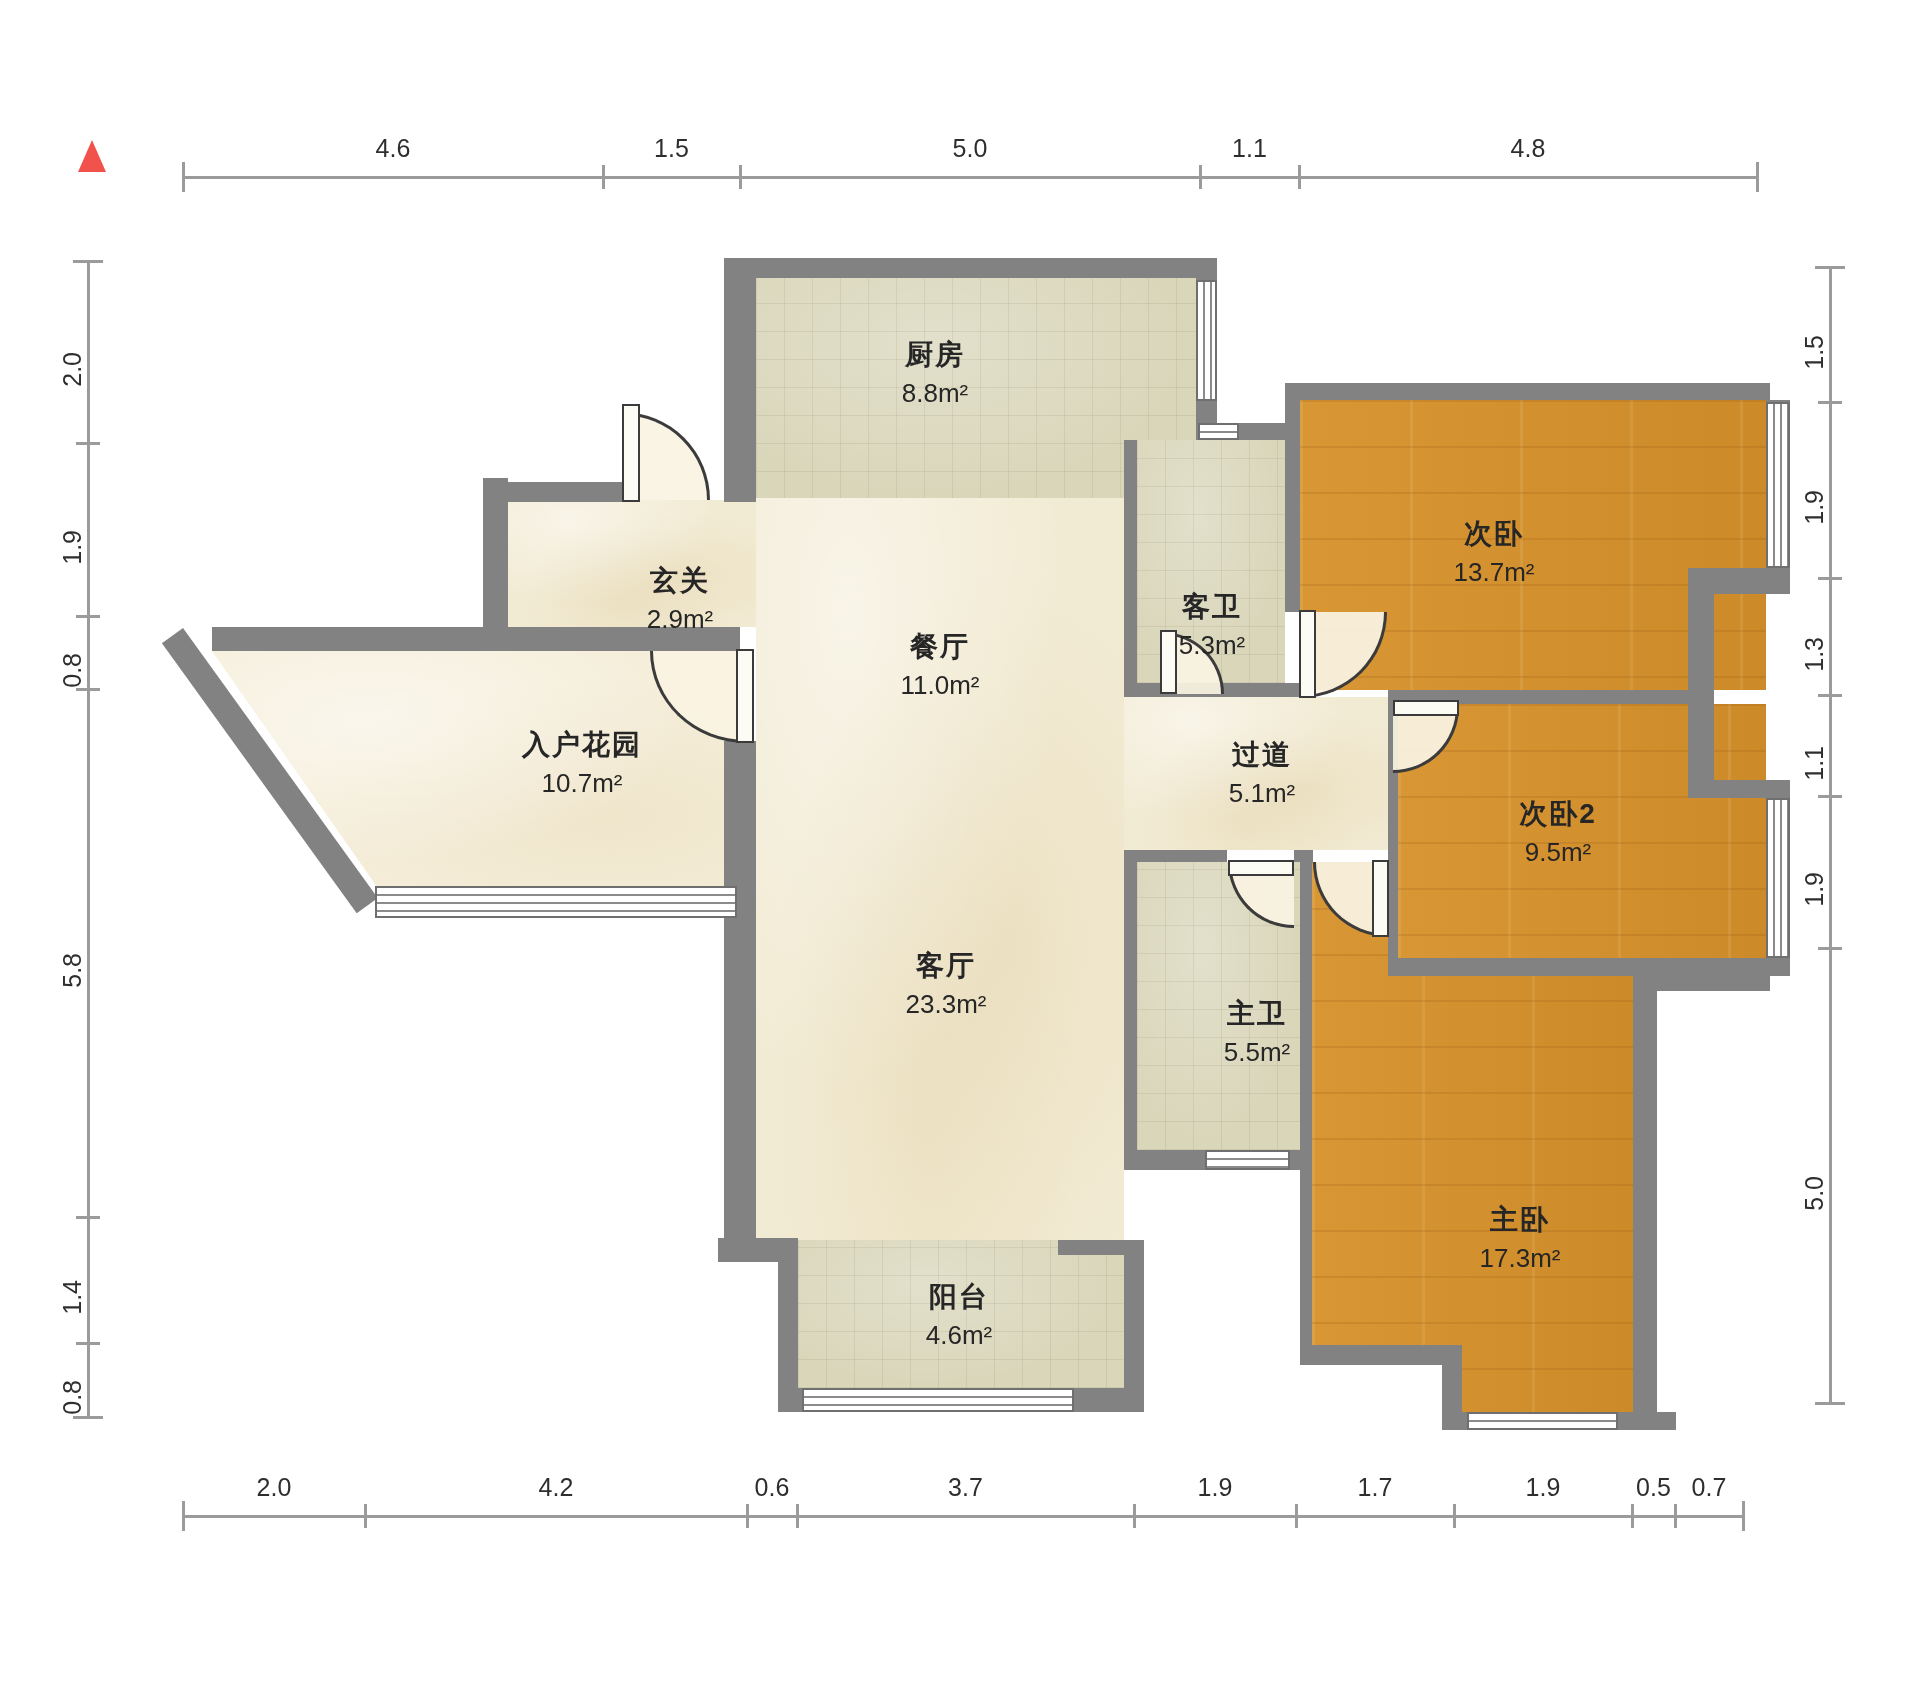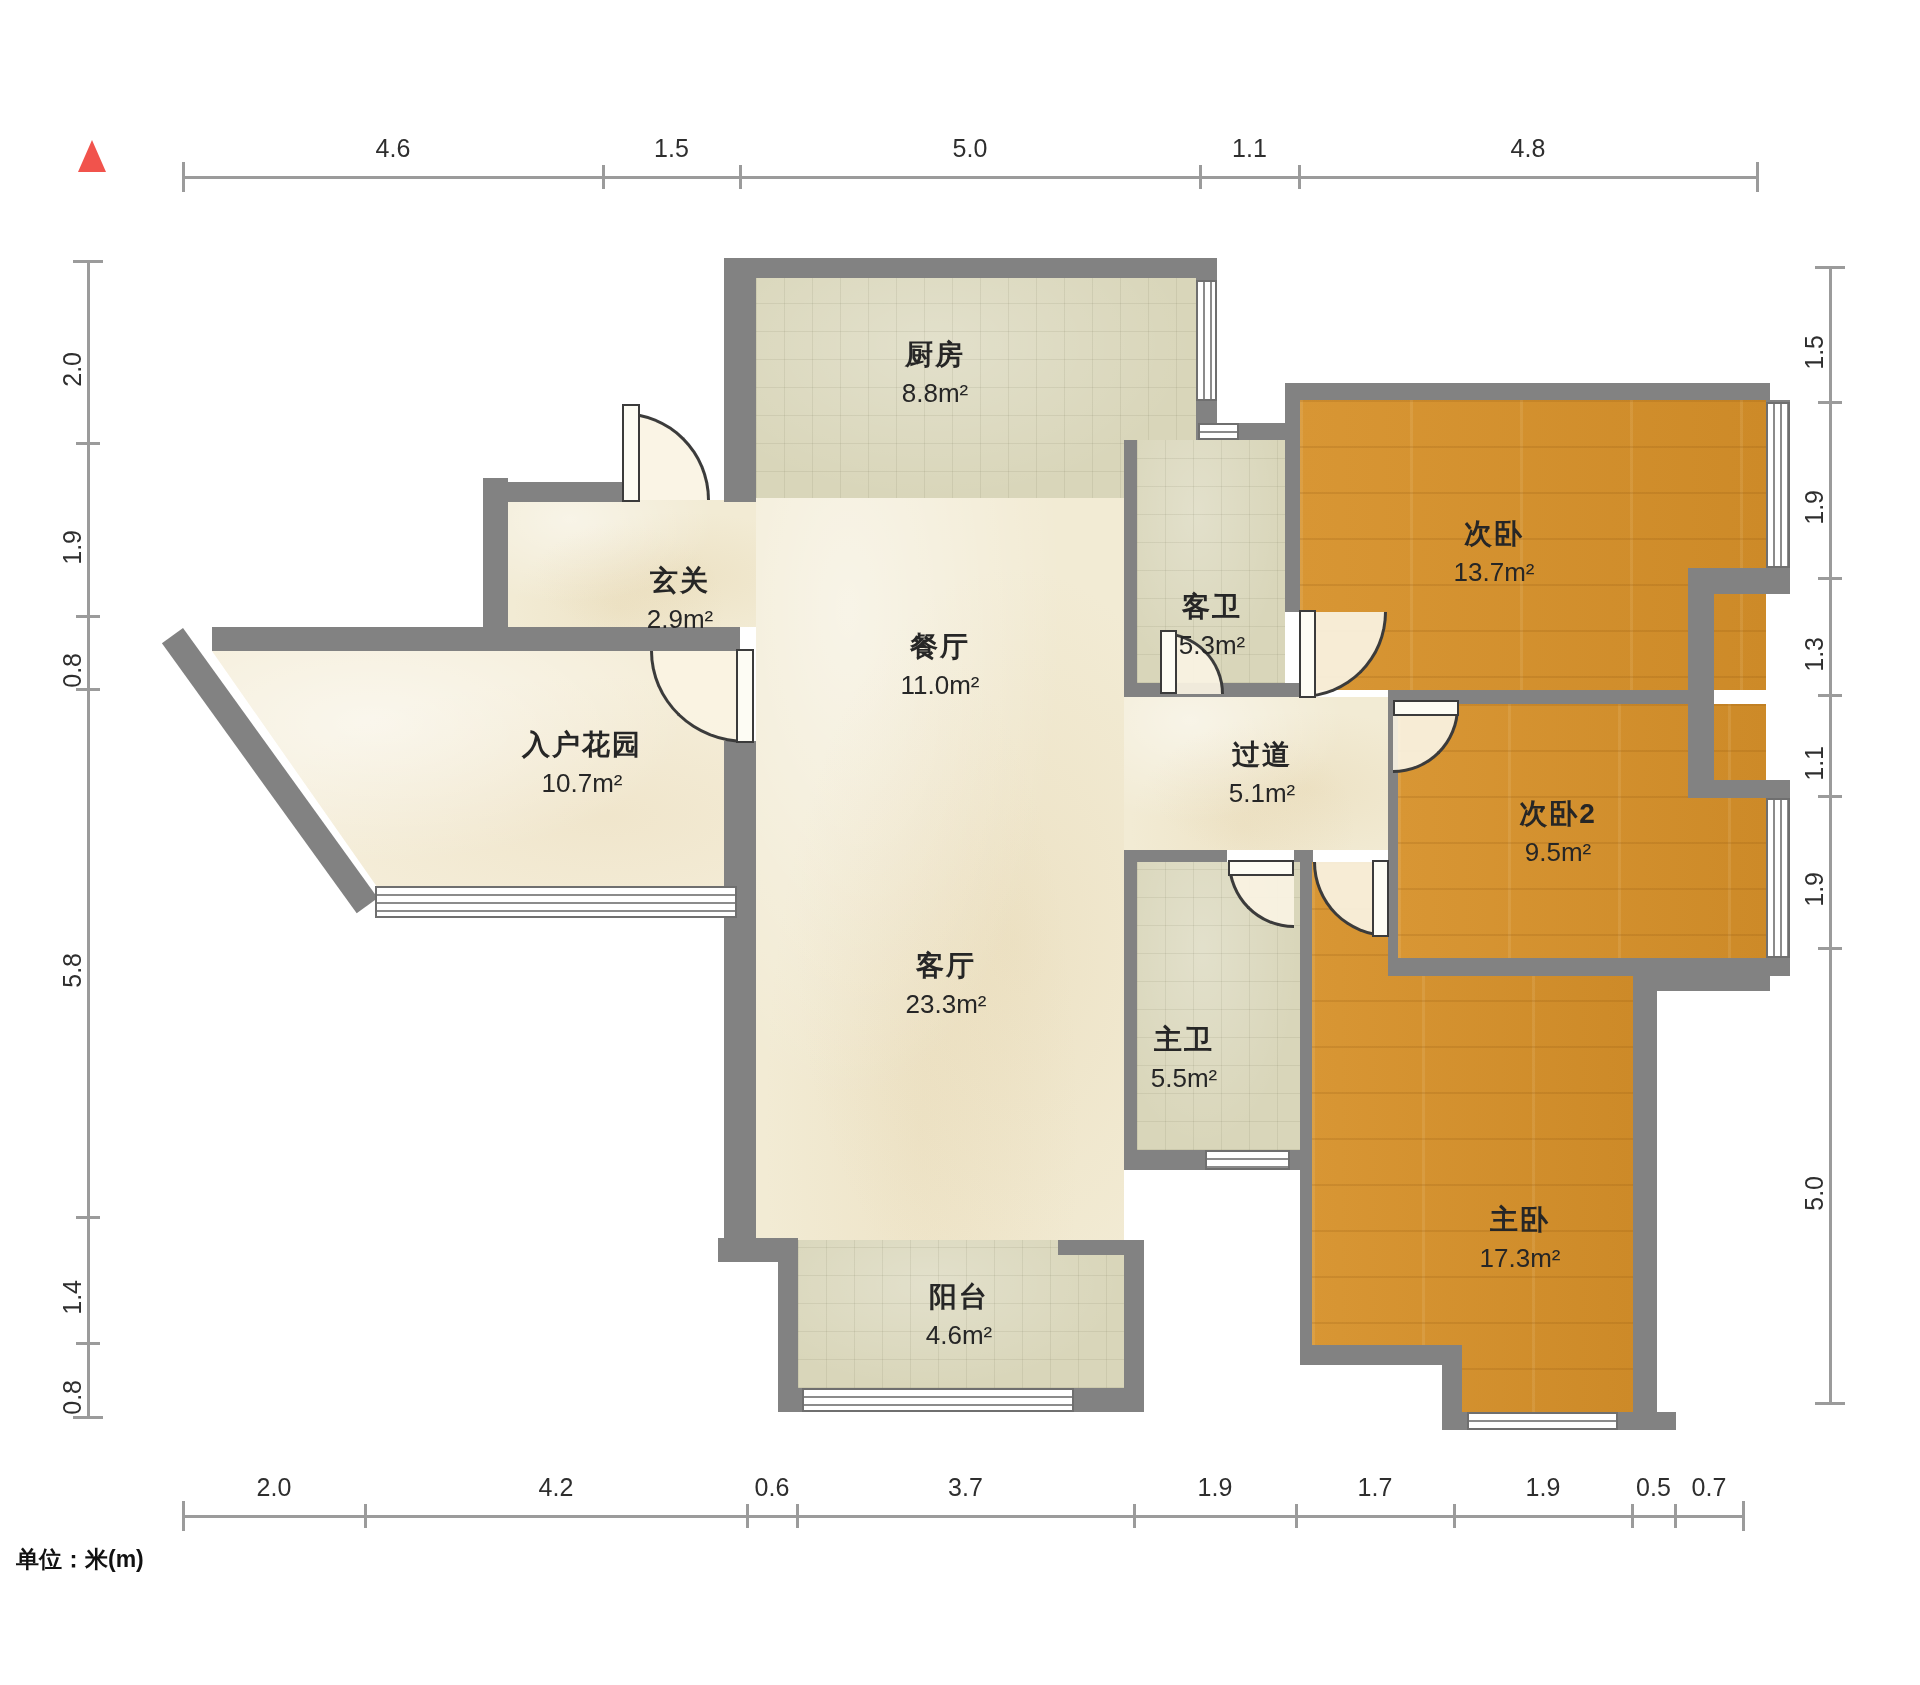--- a/index.html
+++ b/index.html
@@ -189,21 +189,21 @@
         <span class="rarea">5.1m²</span>
       </div>
       <div class="room-label" style="left: 1558px; top: 831px;">
         <span class="rname">次卧2</span>
         <span class="rarea">9.5m²</span>
       </div>
       <div class="room-label" style="left: 946px; top: 974px; margin-top: 9px;">
         <span class="rname">客厅</span>
         <span class="rarea">23.3m²</span>
       </div>
-      <div class="room-label" style="left: 1184px; top: 1031px; margin-top: 26px;">
+      <div class="room-label" style="left: 1257px; top: 1031px;">
         <span class="rname">主卫</span>
         <span class="rarea">5.5m²</span>
       </div>
       <div class="room-label" style="left: 1520px; top: 1237px;">
         <span class="rname">主卧</span>
         <span class="rarea">17.3m²</span>
       </div>
       <div class="room-label" style="left: 959px; top: 1314px;">
         <span class="rname">阳台</span>
         <span class="rarea">4.6m²</span>
@@ -266,16 +266,15 @@
       <div class="dim-tick" style="left: 1815px; top: 1402px; width: 30px; height: 3px;"></div>
       <span class="dim-label vert" style="left: 1814px; top: 334.5px;">1.5</span>
       <span class="dim-label vert" style="left: 1814px; top: 490px;">1.9</span>
       <span class="dim-label vert" style="left: 1814px; top: 636.5px;">1.3</span>
       <span class="dim-label vert" style="left: 1814px; top: 745.5px;">1.1</span>
       <span class="dim-label vert" style="left: 1814px; top: 872px;">1.9</span>
       <span class="dim-label vert" style="left: 1814px; top: 1175.5px;">5.0</span>
     </div>
 
   <div class="footer">
-    <div>单位：米(m)</div>
   </div>
 
 </div>
 
 </body></html>

